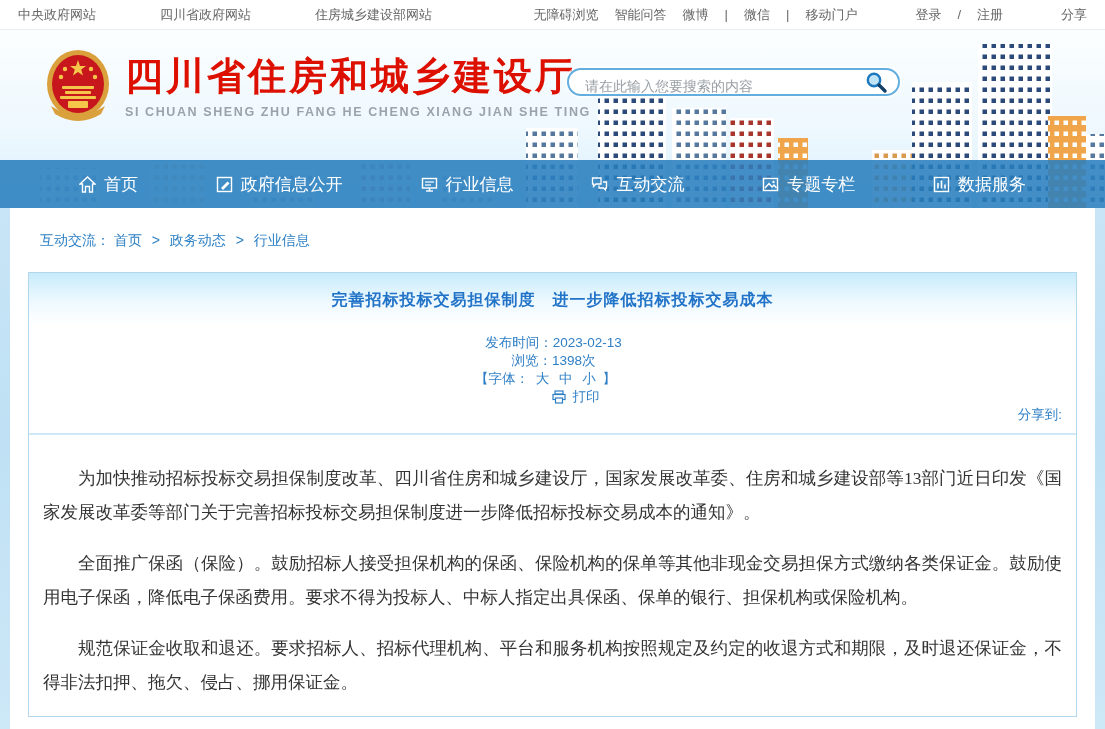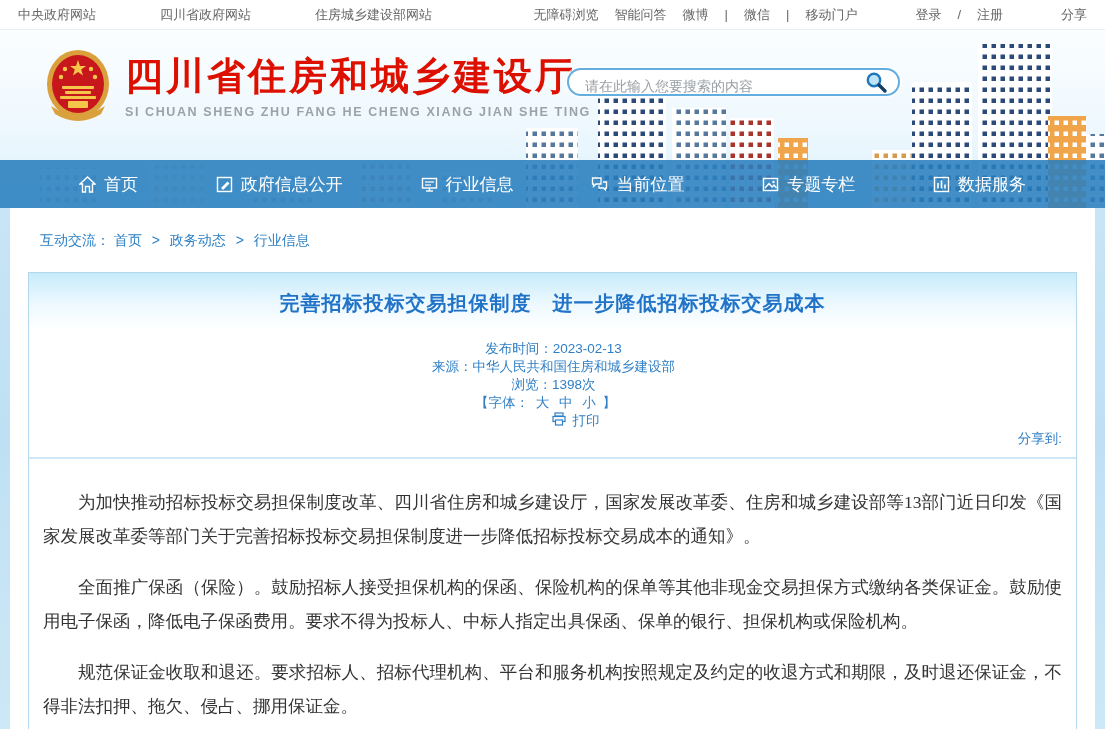--- a/index.html
+++ b/index.html
@@ -51,27 +51,27 @@
   .content-wrap { position:absolute; top:208px; left:10px; width:1085px; height:521px;
                   background:#ffffff; }
   .breadcrumb { padding:24px 20px 16px 30px; font-size:14px; color:#2b7fc4; }
   .breadcrumb .bc-label { color:#2b7fc4; }
   .breadcrumb a { color:#2b7fc4; text-decoration:none; cursor:pointer; }
   .bc-sep { margin:0 6px; color:#2b7fc4; }
 
   .article-box { margin:6px 18px 0 18px; border:1px solid #b3d8ee; }
   .article-title { background:linear-gradient(180deg,#c7ebfa 0%,#eef9ff 55%,#ffffff 100%);
                    text-align:center; padding:17px 10px 14px 10px;
-                   font-size:20px; font-weight:bold; color:#2173c8; letter-spacing:1px; }
+                   font-size:16px; font-weight:bold; color:#2173c8; letter-spacing:1px; }
   .article-meta { display:flex; align-items:center; padding:9px 14px 9px 60px;
                   font-size:13.5px; color:#2f7fc5; border-bottom:2px solid #cfe8f6;flex-direction:column; }
   .meta-item { margin-right:44px; white-space:nowrap; }
   .meta-font { margin-right:60px; }
   .meta-font .fs { cursor:pointer; margin:0 3px; }
-  .meta-print { display:flex; gap:7px; cursor:pointer; }
+  .meta-print { display:flex; align-items:center; gap:7px; cursor:pointer; }
   .meta-share { margin-left:auto; cursor:pointer; }
 
   .article-body { padding:26px 14px 0 14px; }
   .article-body p { font-family:"Liberation Serif", serif; font-size:17.5px; color:#333333;
                     line-height:34px; text-indent:2em; margin-bottom:17px; text-align:justify; }
 </style>
 </head>
 <body>
 
 <div class="page">
@@ -207,21 +207,21 @@
         </span>
         <span>行业信息</span>
       </div>
       <div class="nav-item">
         <span class="nav-ico">
           <svg viewBox="0 0 17 17">
               <path d="M1.5 2 H10 V8 H5 L2.5 10.5 V8 H1.5 Z" fill="none" stroke="#fff" stroke-width="1.3"></path>
               <path d="M12 6 H15.5 V12 H14.5 V14 L12.5 12 H8 V9.5" fill="none" stroke="#fff" stroke-width="1.3"></path>
             </svg>
         </span>
-        <span>当前位置</span>
+        <span>互动交流</span>
       </div>
       <div class="nav-item">
         <span class="nav-ico">
           <svg viewBox="0 0 17 17">
               <rect x="1.5" y="2.5" width="14" height="12" fill="none" stroke="#fff" stroke-width="1.4"></rect>
               <path d="M3 12 L7 7.5 L10 11 L12 9 L14.5 12" fill="none" stroke="#fff" stroke-width="1.3"></path>
               <circle cx="11.5" cy="6" r="1.2" fill="#fff"></circle>
             </svg>
         </span>
         <span>专题专栏</span>
@@ -249,21 +249,20 @@
       <a>政务动态</a>
       <span class="bc-sep">&gt;</span>
       <a>行业信息</a>
     </div>
 
     <div class="article-box">
       <div class="article-title">完善招标投标交易担保制度　进一步降低招标投标交易成本</div>
 
       <div class="article-meta">
         <span class="meta-item">发布时间：2023-02-13</span>
-        <span class="meta-item">来源：中华人民共和国住房和城乡建设部</span>
         <span class="meta-item">浏览：1398次</span>
         <span class="meta-item meta-font">
           <span>【字体：</span>
           <span class="fs">大</span>
           <span class="fs">中</span>
           <span class="fs">小</span>
           <span>】</span>
         </span>
         <span class="meta-print">
           <svg width="14" height="14" viewBox="0 0 14 14">

